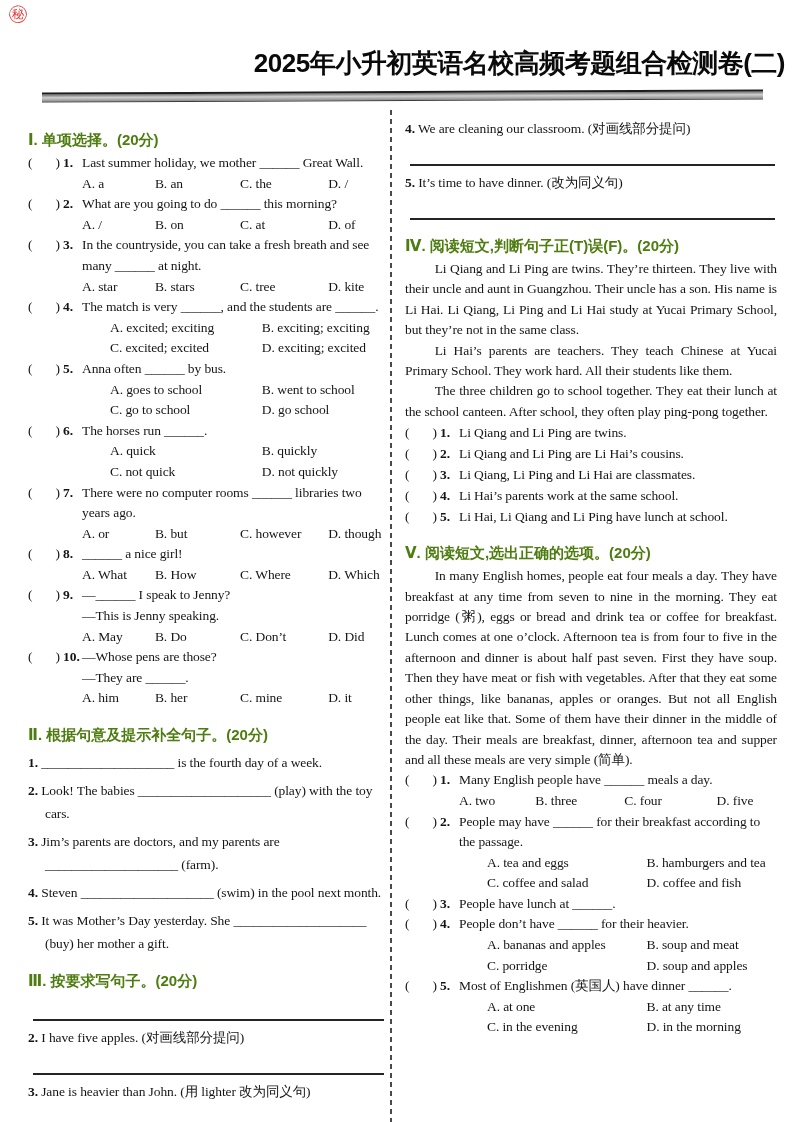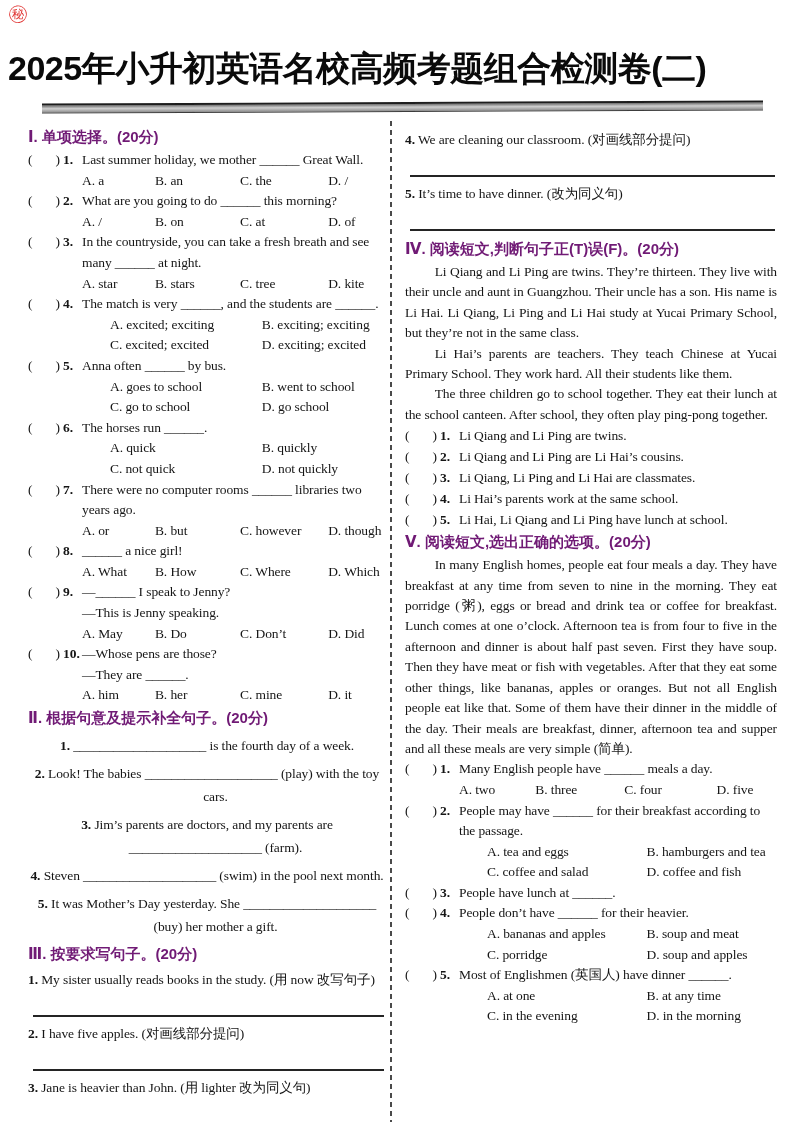--- a/index.html
+++ b/index.html
@@ -8,56 +8,56 @@
     background:#ffffff;color:#151515;
     font-family:"Liberation Serif","DejaVu Serif",serif;
     font-size:13.5px;
   }
   .secret-mark{
     position:absolute;top:3px;left:8px;color:#e0312f;font-size:20px;
     font-family:"DejaVu Sans",sans-serif;line-height:1;
   }
   .paper-title{
     font-family:"Liberation Sans","DejaVu Sans",sans-serif;
-    font-weight:700;font-size:34px;text-align:left;
+    font-weight:700;font-size:26px;text-align:right;
     margin:46px 8px 10px;white-space:nowrap;letter-spacing:-0.5px;color:#0a0a0a;
   }
   .ribbon{
     height:7px;margin:0 30px 7px 42px;
     background:linear-gradient(180deg,#6f6f6f,#cfcfcf 45%,#8d8d8d);
     border-top:2px solid #1d1d1d;border-bottom:1px solid #3c3c3c;
     transform:rotate(-0.25deg);
   }
   .columns{display:flex;align-items:stretch;min-height:975px;}
   .col-left{flex:0 0 358px;padding:6px 4px 8px 28px;}
   .v-divider{
     flex:0 0 2px;margin-top:2px;
     background-image:repeating-linear-gradient(to bottom,#4a4a4a 0 5px,transparent 5px 9px);
     background-size:2px 100%;background-repeat:no-repeat;
   }
   .col-right{flex:1;padding:6px 16px 8px 13px;}
 
   .sec-heading{
     font-family:"Liberation Sans","DejaVu Sans",sans-serif;
-    font-weight:700;font-size:15px;line-height:22px;margin:1px 0 2px;color:#701a75;
+    font-weight:700;font-size:15px;line-height:22px;margin:15px 0 2px;color:#4d7c0f;
   }
   
   .mcq{display:flex;line-height:20.6px;letter-spacing:-0.1px;}
   .mcq-head{flex:0 0 54px;white-space:nowrap;}
   .gap{display:inline-block;width:23px;}
   .qnum{font-weight:700;}
   .mcq-body{flex:1;min-width:0;}
   .stem{text-align:left;}
   .opts{display:grid;}
   .opts4{grid-template-columns:24% 28% 29% 19%;}
   .opts2{grid-template-columns:55% 45%;margin-left:28px;}
   .opt{white-space:nowrap;}
 
   
-  .sec2-item{line-height:23px;margin:5px 0;padding-left:17px;text-indent:-17px;letter-spacing:-0.1px;text-align:center;}
+  .sec2-item{line-height:23px;margin:5px 0;padding-left:17px;text-indent:-17px;letter-spacing:-0.1px;}
   
   .sec3-item{line-height:20px;margin-top:5px;padding-left:17px;text-indent:-17px;letter-spacing:-0.1px;}
   .ans-line{border-bottom:2px solid #242424;height:25px;margin:0 2px 7px 5px;}
 
   
   .passage p{margin:0;text-indent:2.2em;text-align:justify;line-height:20.4px;letter-spacing:-0.1px;}
   
   .tf{display:flex;line-height:21px;letter-spacing:-0.1px;}
   .tf-head{flex:0 0 54px;white-space:nowrap;}
   .tf-text{flex:1;}
@@ -202,21 +202,20 @@
     <div class="sec-heading">Ⅱ. 根据句意及提示补全句子。(20分)</div>
     <div id="sec2-list">
         <div class="sec2-item"><b class="qnum">1.</b> <span>____________________ is the fourth day of a week.</span></div>
         <div class="sec2-item"><b class="qnum">2.</b> <span>Look!  The babies ____________________ (play) with the toy cars.</span></div>
         <div class="sec2-item"><b class="qnum">3.</b> <span>Jim’s parents are doctors, and my parents are ____________________ (farm).</span></div>
         <div class="sec2-item"><b class="qnum">4.</b> <span>Steven ____________________ (swim) in the pool next month.</span></div>
         <div class="sec2-item"><b class="qnum">5.</b> <span>It was Mother’s Day yesterday. She ____________________ (buy) her mother a gift.</span></div>
       </div>
     <div class="sec-heading">Ⅲ. 按要求写句子。(20分)</div>
     <div id="sec3-list-left">
-        <div class="sec3-item"><b class="qnum">1.</b> <span>My sister usually reads books in the study. (用 now 改写句子)</span></div>
         <div class="ans-line"></div>
         <div class="sec3-item"><b class="qnum">2.</b> <span>I have <span class="ul">five</span> apples. (对画线部分提问)</span></div>
         <div class="ans-line"></div>
         <div class="sec3-item"><b class="qnum">3.</b> <span>Jane is heavier than John. (用 lighter 改为同义句)</span></div>
         <div class="ans-line"></div>
       </div>
   </div>
   <div class="v-divider"></div>
   <div class="col-right">
     <div id="sec3-list-right">

